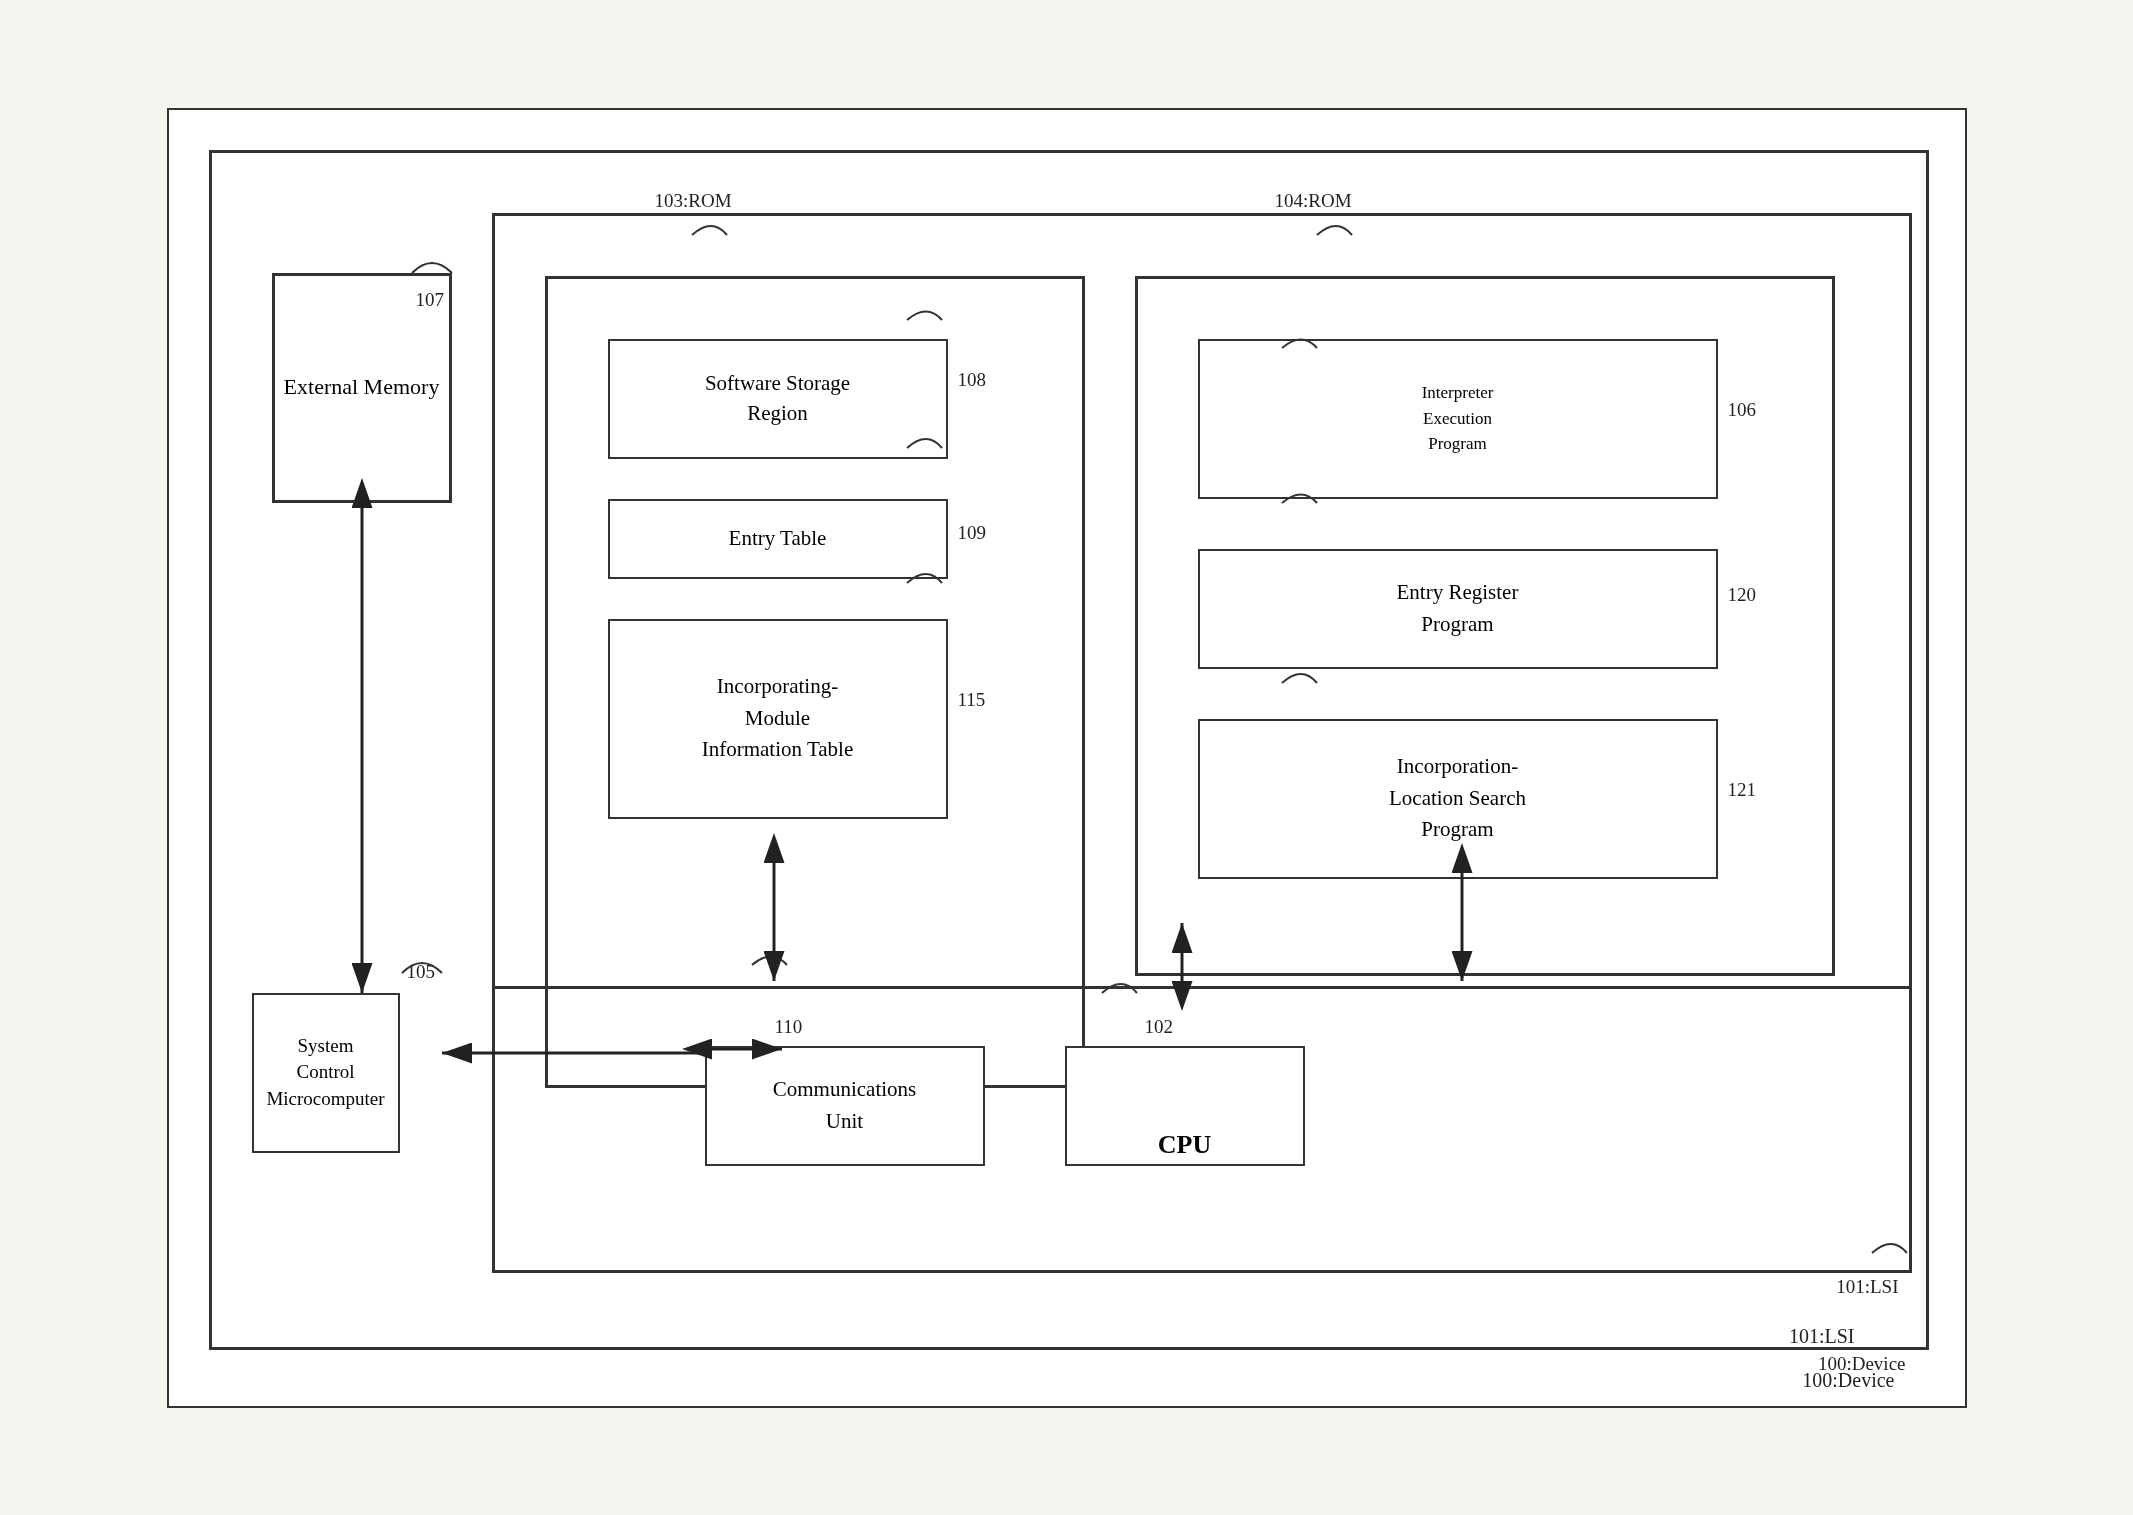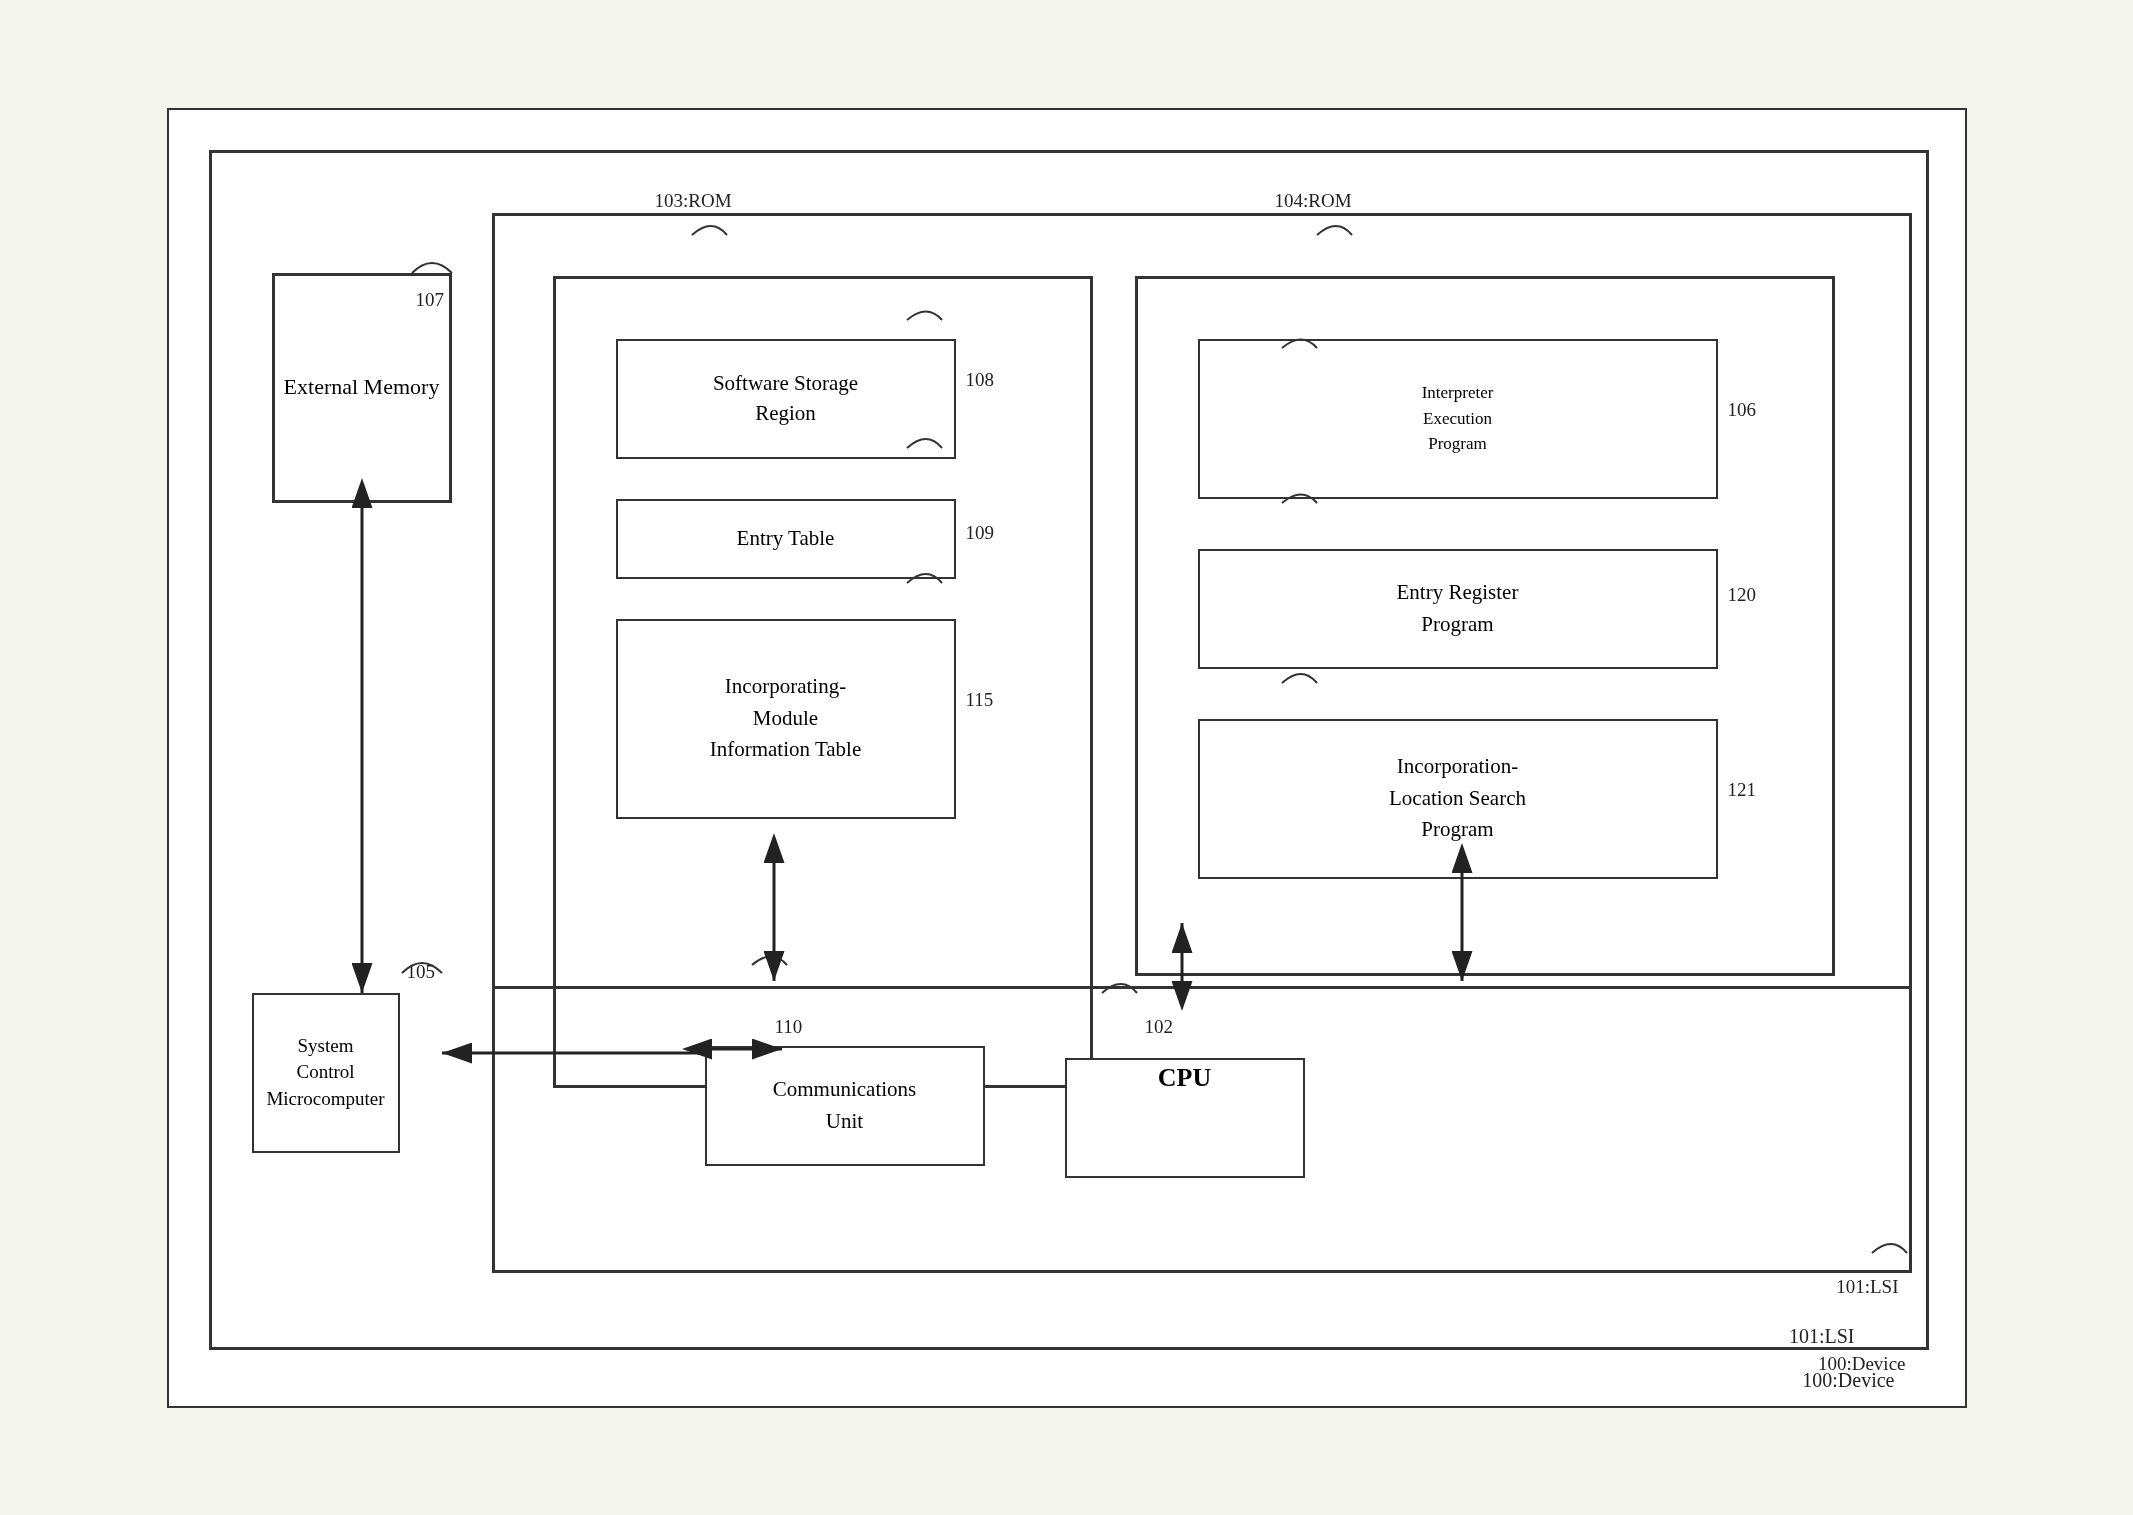--- a/index.html
+++ b/index.html
@@ -38,21 +38,21 @@
       top: 60px;
       width: 1420px;
       height: 1060px;
       border: 3px solid #333;
       background: white;
     }
 
     
     .box-rom103 {
       position: absolute;
-      left: 58px;
+      left: 50px;
       top: 60px;
       width: 540px;
       height: 812px;
       border: 3px solid #333;
       background: white;
     }
 
     
     .box-rom104 {
       position: absolute;
@@ -145,27 +145,26 @@
     
     .box-cpu {
       position: absolute;
       left: 570px;
       top: 830px;
       width: 240px;
       height: 120px;
       border: 2px solid #333;
       background: white;
       display: flex;
-      align-items: flex-start;
+      align-items: flex-end;
       justify-content: center;
       text-align: center;
       font-size: 26px;
       font-weight: bold;
       line-height: 1.4;
-      margin-top: 12px;
     }
 
     
     .box-external-memory {
       position: absolute;
       left: 60px;
       top: 120px;
       width: 180px;
       height: 230px;
       border: 3px solid #333;

